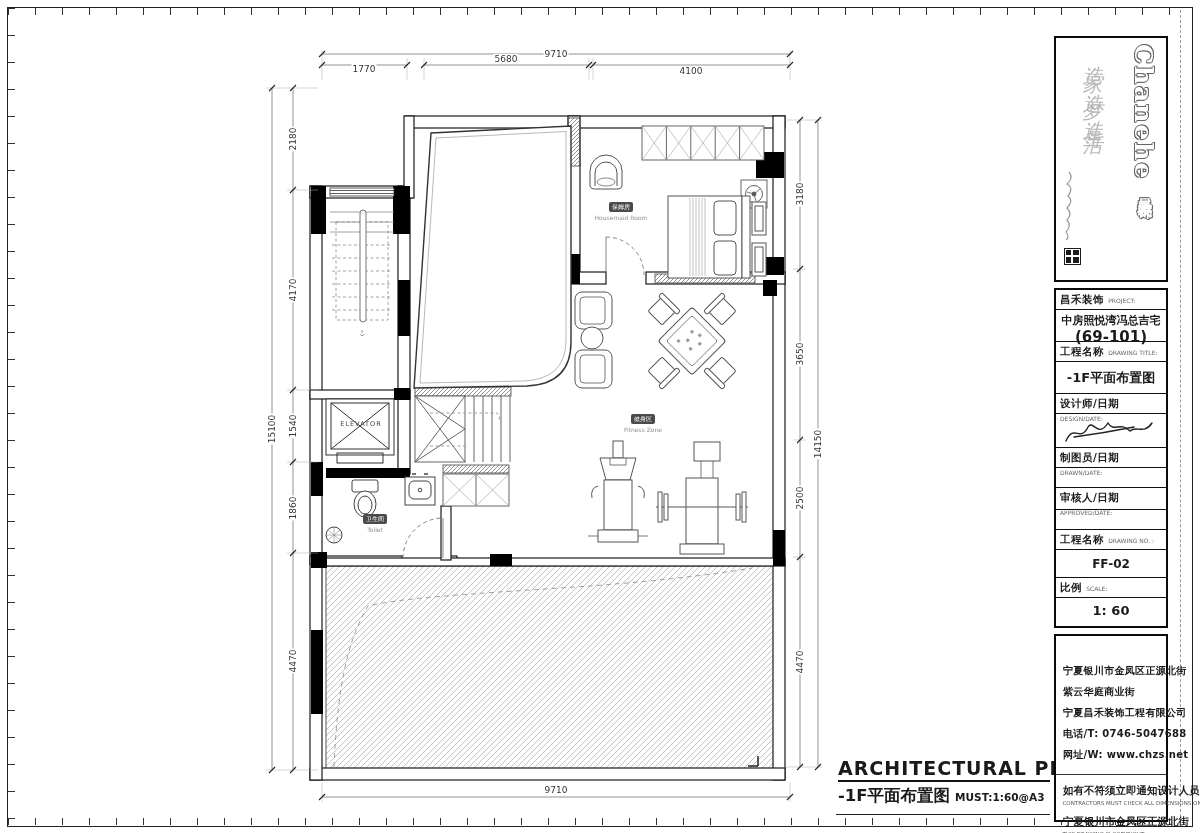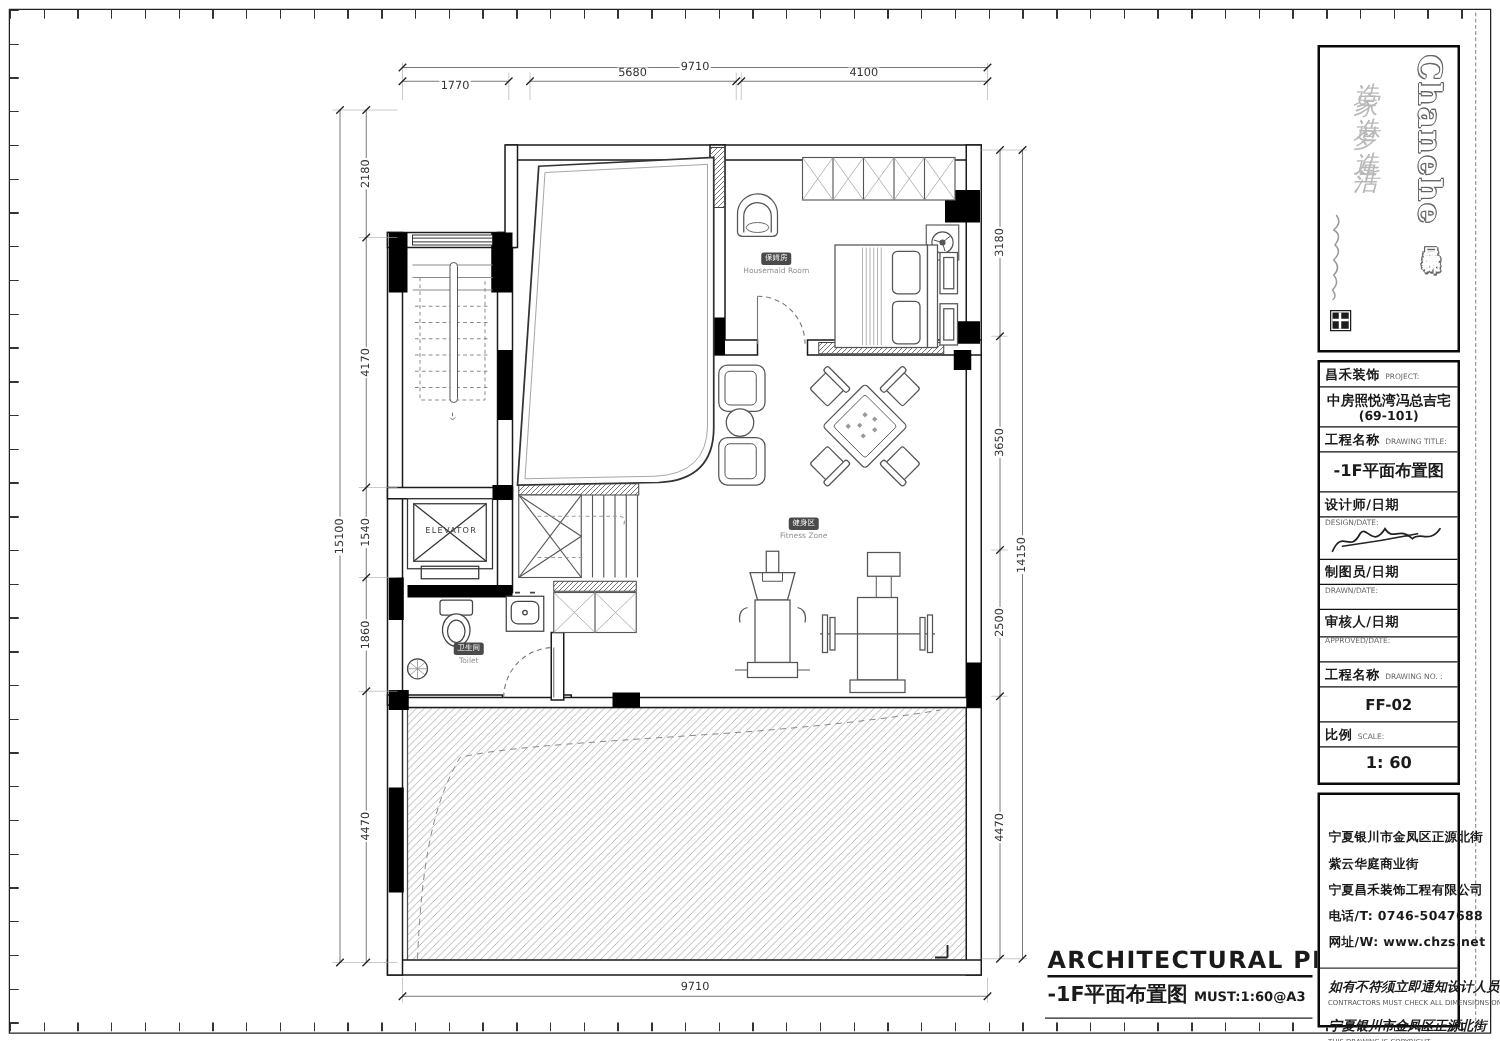--- a/index.html
+++ b/index.html
@@ -22,21 +22,21 @@
   .roomtag{position:absolute;transform:translate(-50%,-50%);font-size:6.5px;letter-spacing:1px;color:#444;white-space:nowrap;}
   
   .panel-box{position:absolute;left:1054px;width:114px;border:2.5px solid #0a0a0a;background:#fff;box-sizing:border-box;}
   .outline-text{color:#fff;text-shadow:-1px 0 #666,1px 0 #666,0 -1px #666,0 1px #666,1px 1px #666,-1px -1px #666;}
   .vtext{writing-mode:vertical-rl;}
   .tb-row{border-bottom:1px solid #111;padding:3px 4px 2px;box-sizing:border-box;}
   .tb-label{font-size:10.5px;font-weight:bold;letter-spacing:.5px;}
   .tb-label .en{font-size:6px;font-weight:normal;color:#666;letter-spacing:0;}
   .tb-value{font-size:11px;font-weight:bold;text-align:center;}
   .addr-line{font-size:10px;font-weight:bold;padding:0 7px;line-height:21px;white-space:nowrap;letter-spacing:.3px;}
-  .note-cn{font-size:10.5px;font-weight:bold;padding:0 7px;line-height:15px;white-space:nowrap;font-style:italic;}
+  .note-cn{font-size:10.5px;font-weight:bold;padding:0 7px;line-height:15px;white-space:nowrap;}
   .note-en{font-size:6px;color:#555;padding:0 7px;line-height:9px;margin-bottom:7px;white-space:nowrap;transform:scale(.92);transform-origin:left;}
   
   #caption{left:838px;top:757px;width:212px;}
   #caption .t-en{font-size:19px;font-weight:bold;letter-spacing:1px;border-bottom:2px solid #111;padding-bottom:1px;white-space:nowrap;}
   #caption .row2{display:flex;align-items:baseline;gap:5px;margin-top:3px;}
   #caption .t-cn{font-size:16.5px;font-weight:bold;white-space:nowrap;}
   #caption .t-scale{font-size:10.5px;font-weight:bold;white-space:nowrap;}
   #caption-rule{left:836px;top:814px;width:214px;height:0;border-top:1.5px solid #222;}
   
   #logo-brand-en{right:8px;top:6px;font-size:25px;font-weight:bold;letter-spacing:2px;font-family:"DejaVu Serif","Liberation Serif",serif;}
@@ -335,21 +335,21 @@
         <path d="M290,91 l6,-6 M290,193 l6,-6 M290,393 l6,-6 M290,465 l6,-6 M290,556 l6,-6 M290,773 l6,-6"></path>
         <path d="M797,123 l6,-6 M797,272 l6,-6 M797,443 l6,-6 M797,560 l6,-6 M797,770 l6,-6"></path>
         <path d="M815,123 l6,-6 M815,770 l6,-6"></path>
       </g>
     </g>
   </svg>
 
   <span class="dim" style="left:556px;top:54px;">9710</span>
   <span class="dim" style="left:364px;top:69px;">1770</span>
   <span class="dim" style="left:506px;top:59px;">5680</span>
-  <span class="dim" style="left:691px;top:59px;">4100</span>
+  <span class="dim" style="left:691px;top:71px;">4100</span>
   <span class="dim" style="left:556px;top:790px;">9710</span>
   <span class="dim v" style="left:272px;top:429px;">15100</span>
   <span class="dim v" style="left:293px;top:139px;">2180</span>
   <span class="dim v" style="left:293px;top:290px;">4170</span>
   <span class="dim v" style="left:293px;top:426px;">1540</span>
   <span class="dim v" style="left:293px;top:508px;">1860</span>
   <span class="dim v" style="left:293px;top:661px;">4470</span>
   <span class="dim v" style="left:800px;top:194px;">3180</span>
   <span class="dim v" style="left:800px;top:354px;">3650</span>
   <span class="dim v" style="left:800px;top:498px;">2500</span>
@@ -383,21 +383,21 @@
     <div class="abs" id="seal"></div>
   </div>
 
   <div class="panel-box" style="top:288px;height:340px;">
     <div class="tb-row tb-label" style="height:20px;">
       <span>昌禾装饰</span>
       <span class="en">PROJECT:</span>
     </div>
     <div class="tb-row tb-value" style="height:32px;">
       <div>中房照悦湾冯总吉宅</div>
-      <div style="font-size:10px;">(69-101)</div>
+      <div style="font-size:15px;">(69-101)</div>
     </div>
     <div class="tb-row tb-label" style="height:20px;">
       <span>工程名称</span>
       <span class="en">DRAWING TITLE:</span>
     </div>
     <div class="tb-row tb-value" style="height:32px;font-size:13px;line-height:26px;">
       <span>-1F平面布置图</span>
     </div>
     <div class="tb-row tb-label" style="height:20px;">
       <span>设计师/日期</span>

